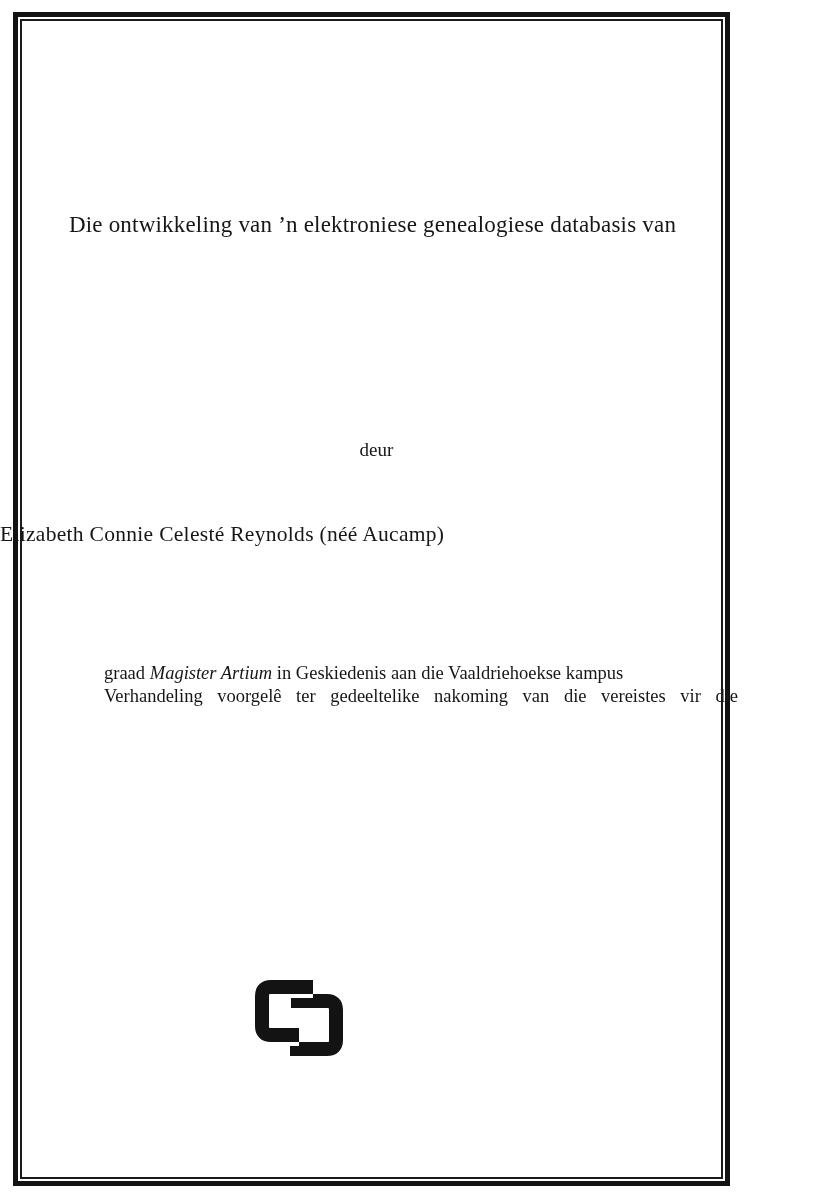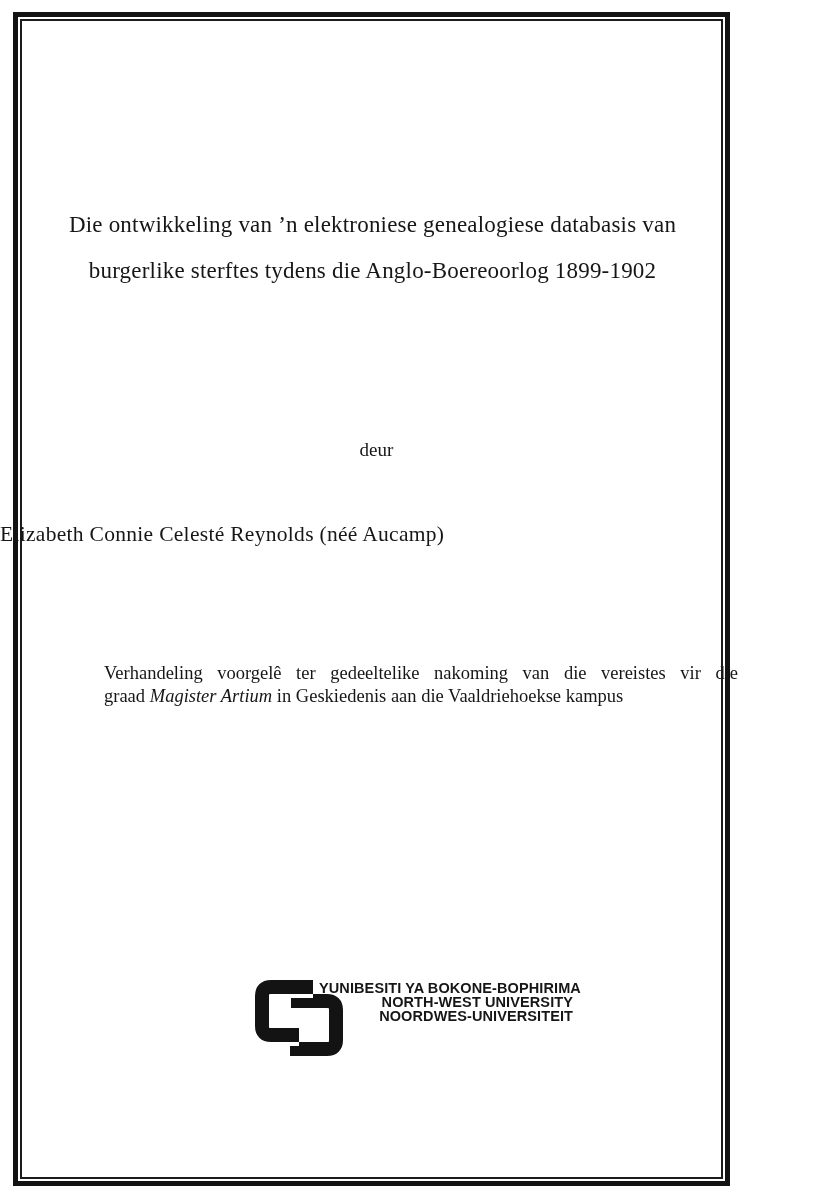--- a/index.html
+++ b/index.html
@@ -99,42 +99,36 @@
 <body>
 
 <div class="page">
 
   <div class="frame">
     <div class="frame-inner"></div>
   </div>
 
   <div class="title">
     <div class="title-line">Die ontwikkeling van ’n elektroniese genealogiese databasis van</div>
-    <div class="title-line">burgerlike sterftes tydens die Anglo-Boereoorlog 1899-1902</div>
   </div>
 
   <div class="byline">deur</div>
 
   <div class="author">Elizabeth Connie Celesté Reynolds (néé Aucamp)</div>
 
   <div class="statement">
+    <div class="st-line"><span>graad </span><span class="italic">Magister Artium</span><span> in Geskiedenis aan die Vaaldriehoekse kampus</span></div>
     <div class="st-line justify">Verhandeling voorgelê ter gedeeltelike nakoming van die vereistes vir die</div>
-    <div class="st-line"><span>graad </span><span class="italic">Magister Artium</span><span> in Geskiedenis aan die Vaaldriehoekse kampus</span></div>
   </div>
 
 
   <div class="logo">
     <svg class="logo-mark" viewBox="0 0 88 88" xmlns="http://www.w3.org/2000/svg" aria-hidden="true">
 
       <path class="link" d="M 36 29 H 72 Q 81 29 81 38 V 68 Q 81 77 72 77 H 35"></path>
 
       <path class="halo" d="M 58 15 H 16 Q 7 15 7 24 V 54 Q 7 63 16 63 H 44"></path>
 
       <path class="link" d="M 58 15 H 16 Q 7 15 7 24 V 54 Q 7 63 16 63 H 44"></path>
     </svg>
-    <div class="logo-text">
-      <div>YUNIBESITI YA BOKONE-BOPHIRIMA</div>
-      <div>NORTH-WEST UNIVERSITY</div>
-      <div>NOORDWES-UNIVERSITEIT</div>
-    </div>
   </div>
 
 </div>
 
 </body></html>

